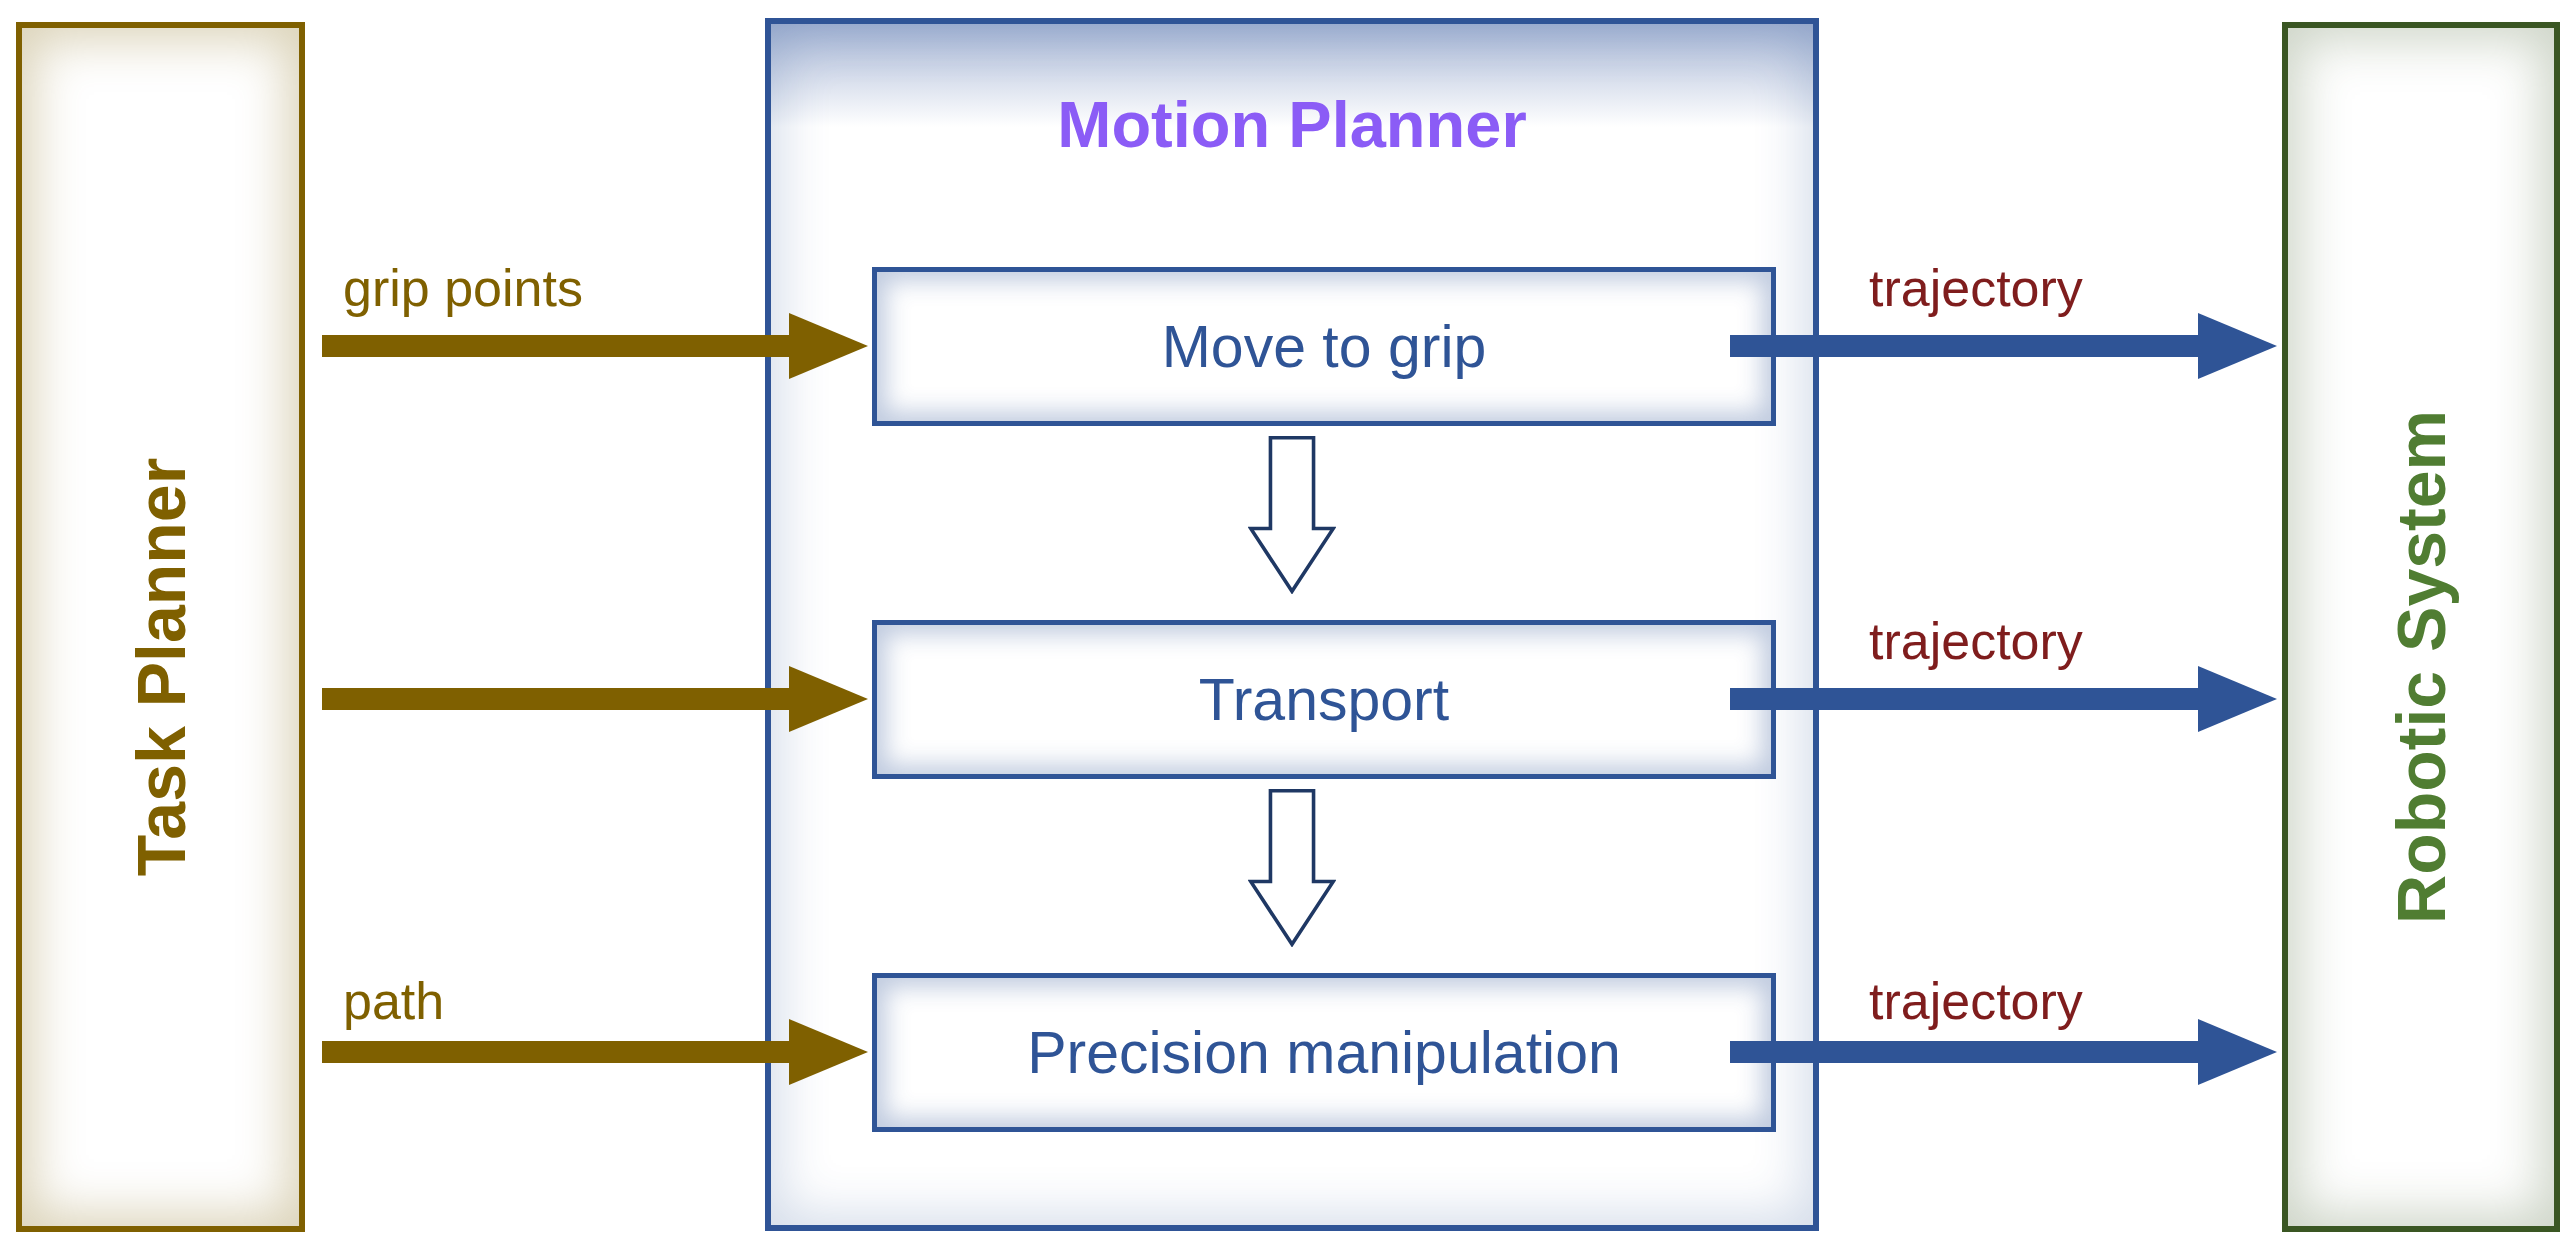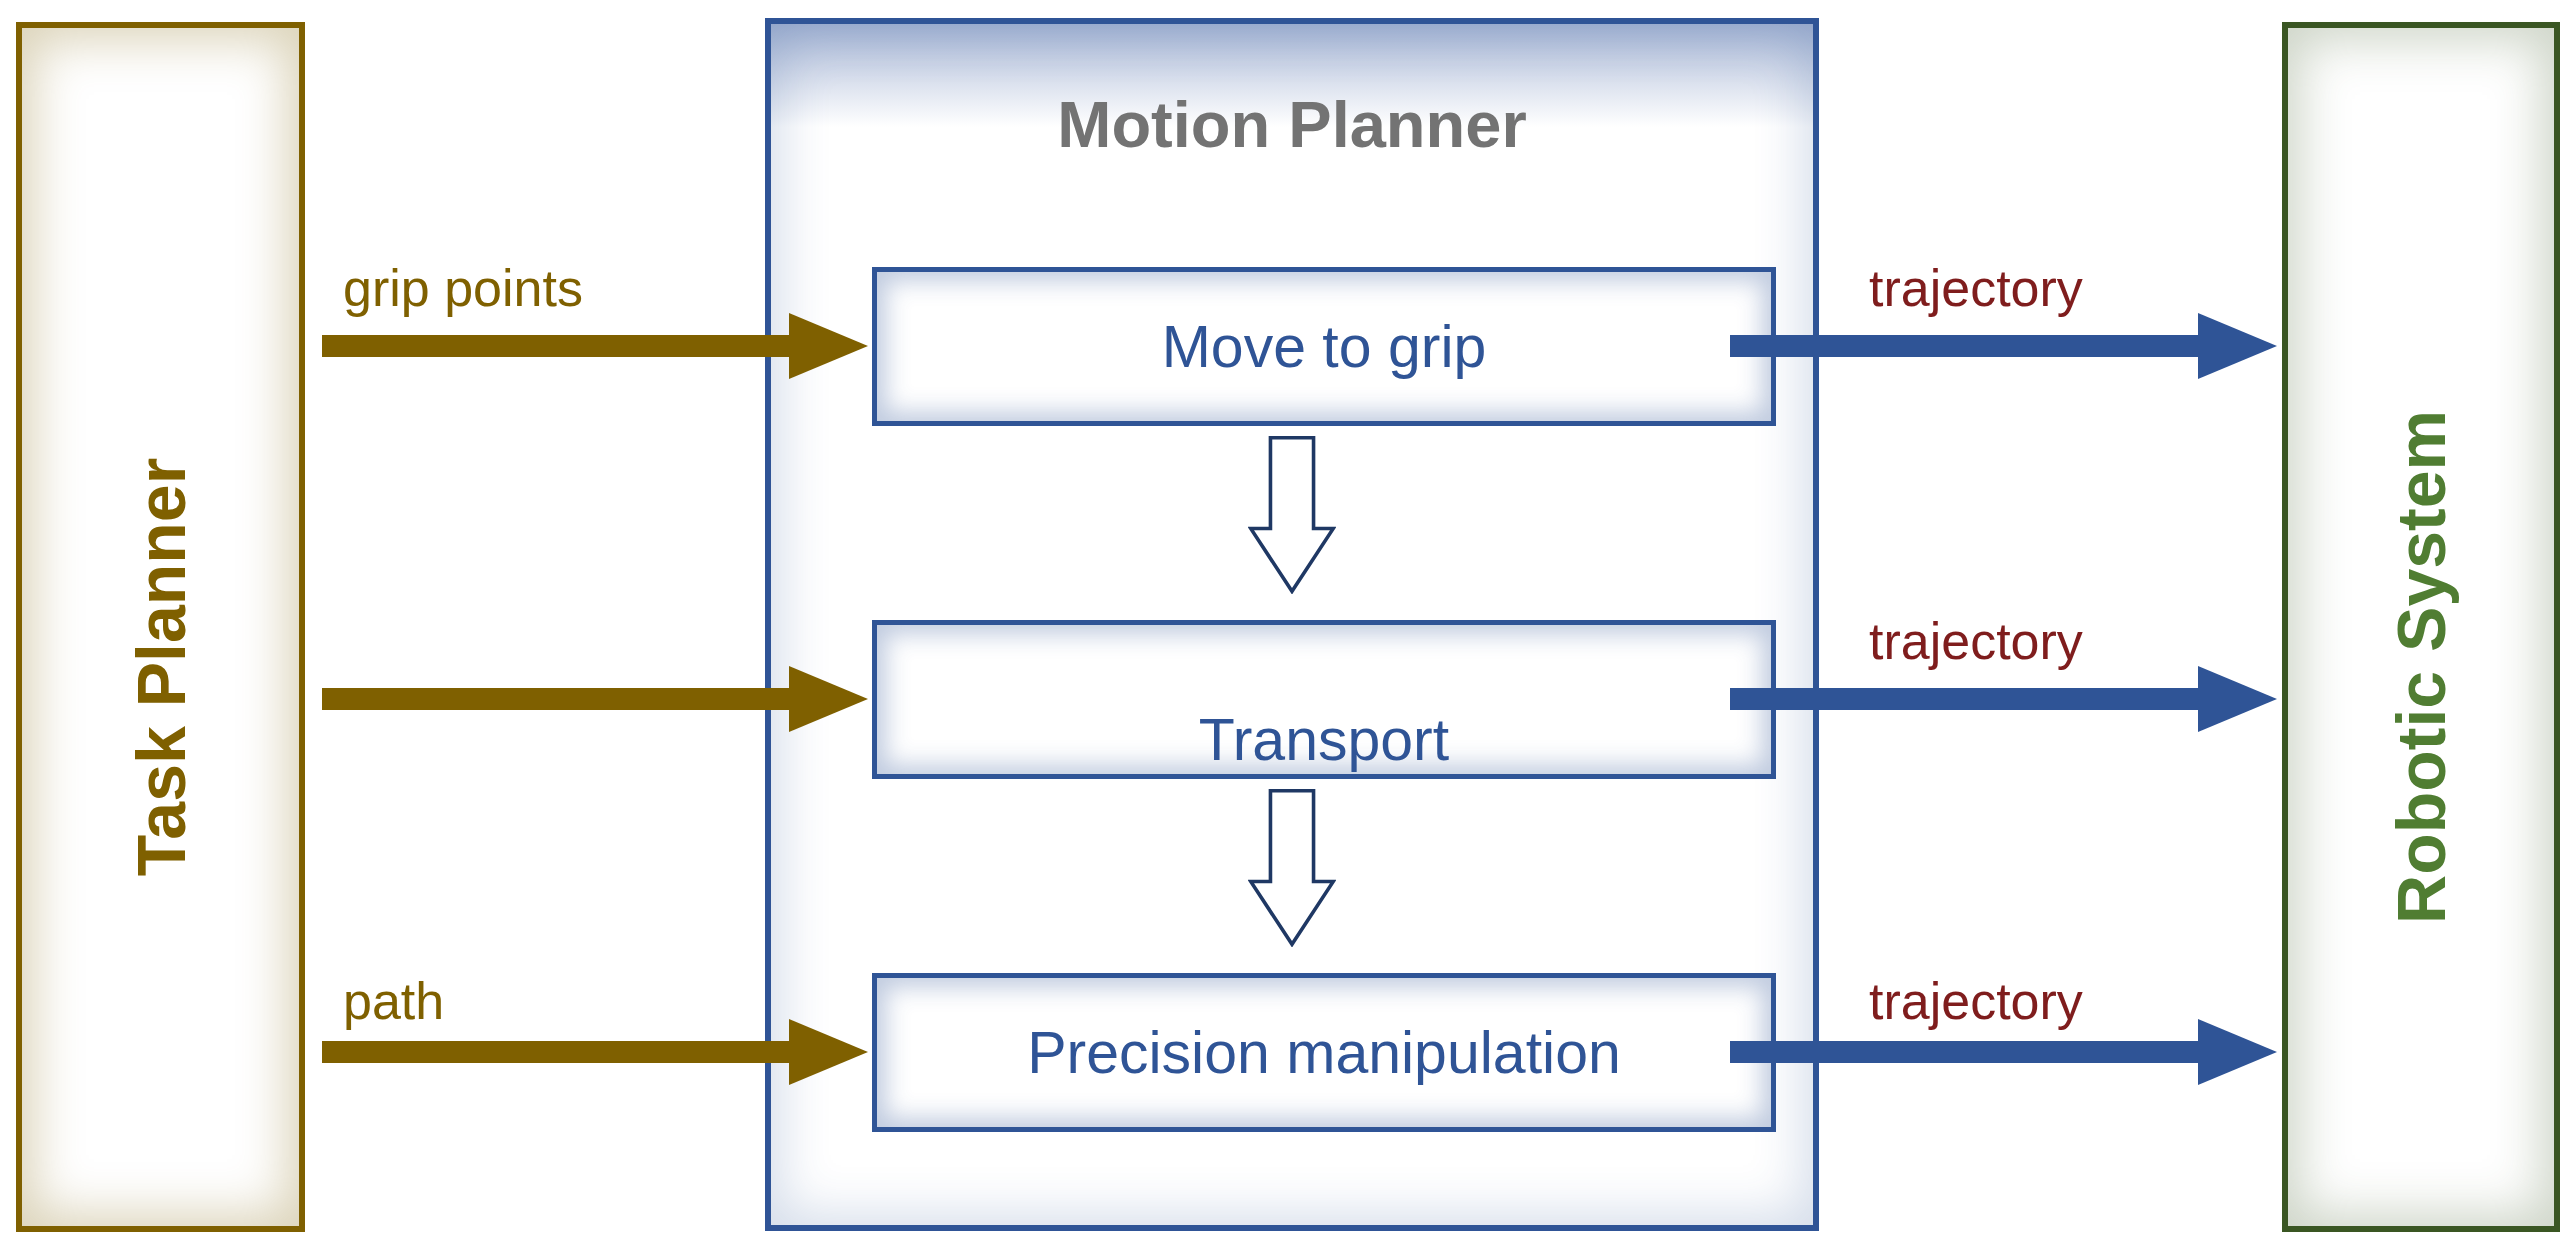--- a/index.html
+++ b/index.html
@@ -42,34 +42,34 @@
   
   .motion-box {
     left: 765px; top: 18px; width: 1054px; height: 1213px;
     border: 6.3px solid #2F5496;
     background: linear-gradient(180deg, rgba(150, 168, 205, 0.80) 0px, rgba(255,255,255,0) 103px), #ffffff;
     box-shadow: inset 0 0 49px 10.8px rgba(47, 84, 150, 0.20);
   }
   .motion-title {
     position: absolute; left: 765px; top: 92px; width: 1054px;
     text-align: center;
-    font-size: 65px; font-weight: bold; color: #737373;
+    font-size: 65px; font-weight: bold; color: #8b5cf6;
     line-height: 1;
   }
 
   
   .step-box {
     left: 872px; width: 904px; height: 159px;
     border: 5.4px solid #2F5496;
     box-shadow: inset 0 0 23px 9px rgba(47, 84, 150, 0.30);
     display: flex; align-items: center; justify-content: center;
     font-size: 59px; color: #2F5496;
   }
   .step-1 { top: 267px; }
-  .step-2 { top: 620px; align-items: flex-end; }
+  .step-2 { top: 620px; }
   .step-3 { top: 973px; }
 
   
   .h-arrow { position: absolute; height: 66px; }
   .h-arrow .shaft { position: absolute; left: 0; top: 22.4px; height: 21.5px; }
   .h-arrow .head {
     position: absolute; top: 0; width: 0; height: 0;
     border-top: 33px solid transparent;
     border-bottom: 33px solid transparent;
   }

